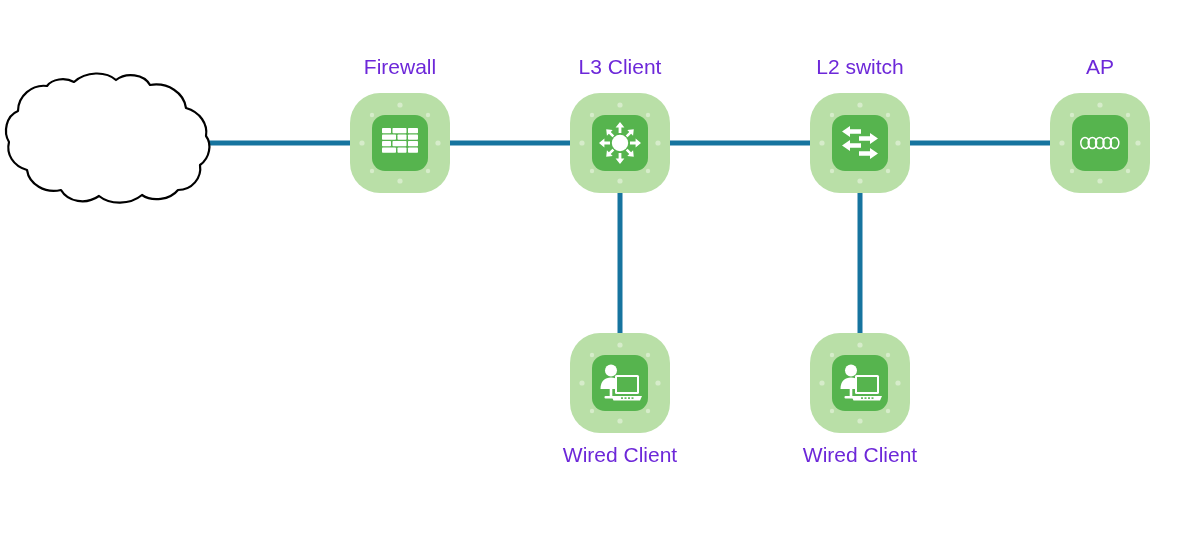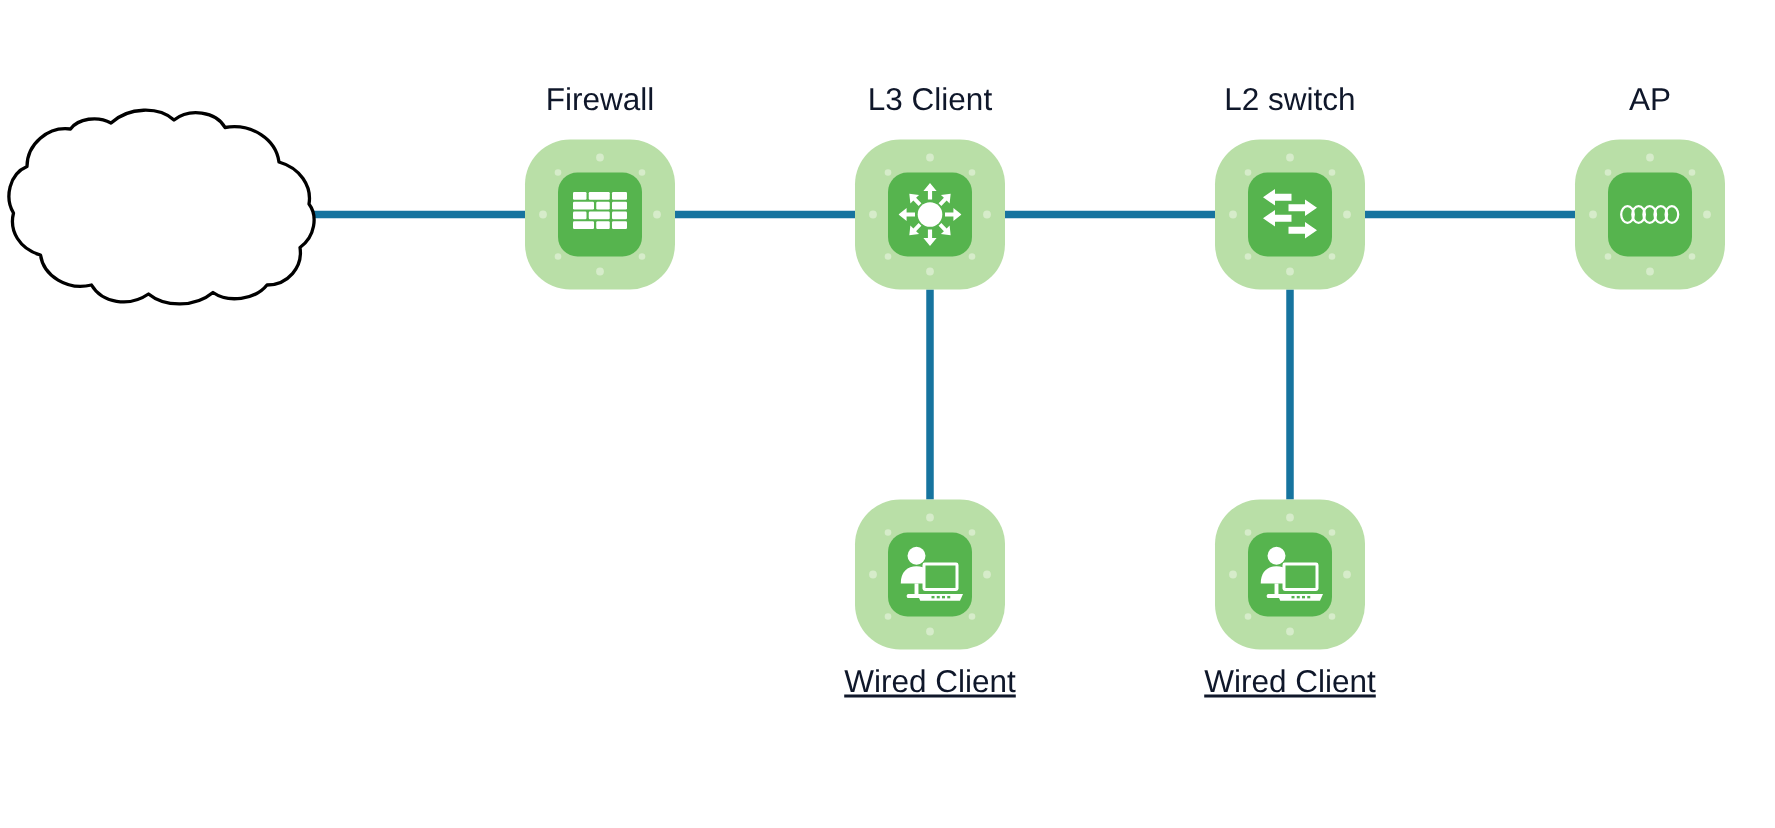--- a/index.html
+++ b/index.html
@@ -62,26 +62,26 @@
     display: flex;
     align-items: center;
     justify-content: center;
   }
   .node-label {
     position: absolute;
     width: 240px;
     left: -70px;
     text-align: center;
     font-size: 21px;
-    color: #0f172a;
+    color: #6d28d9;
     font-family: "Liberation Sans", sans-serif;
     white-space: nowrap;
   }
   .node-label.above { top: -38px; }
-  .node-label.below { top: 110px; text-decoration: underline; }
+  .node-label.below { top: 110px; }
 
   
   .cloud {
     position: absolute;
     z-index: 3;
   }
 </style>
 </head>
 <body>
 

